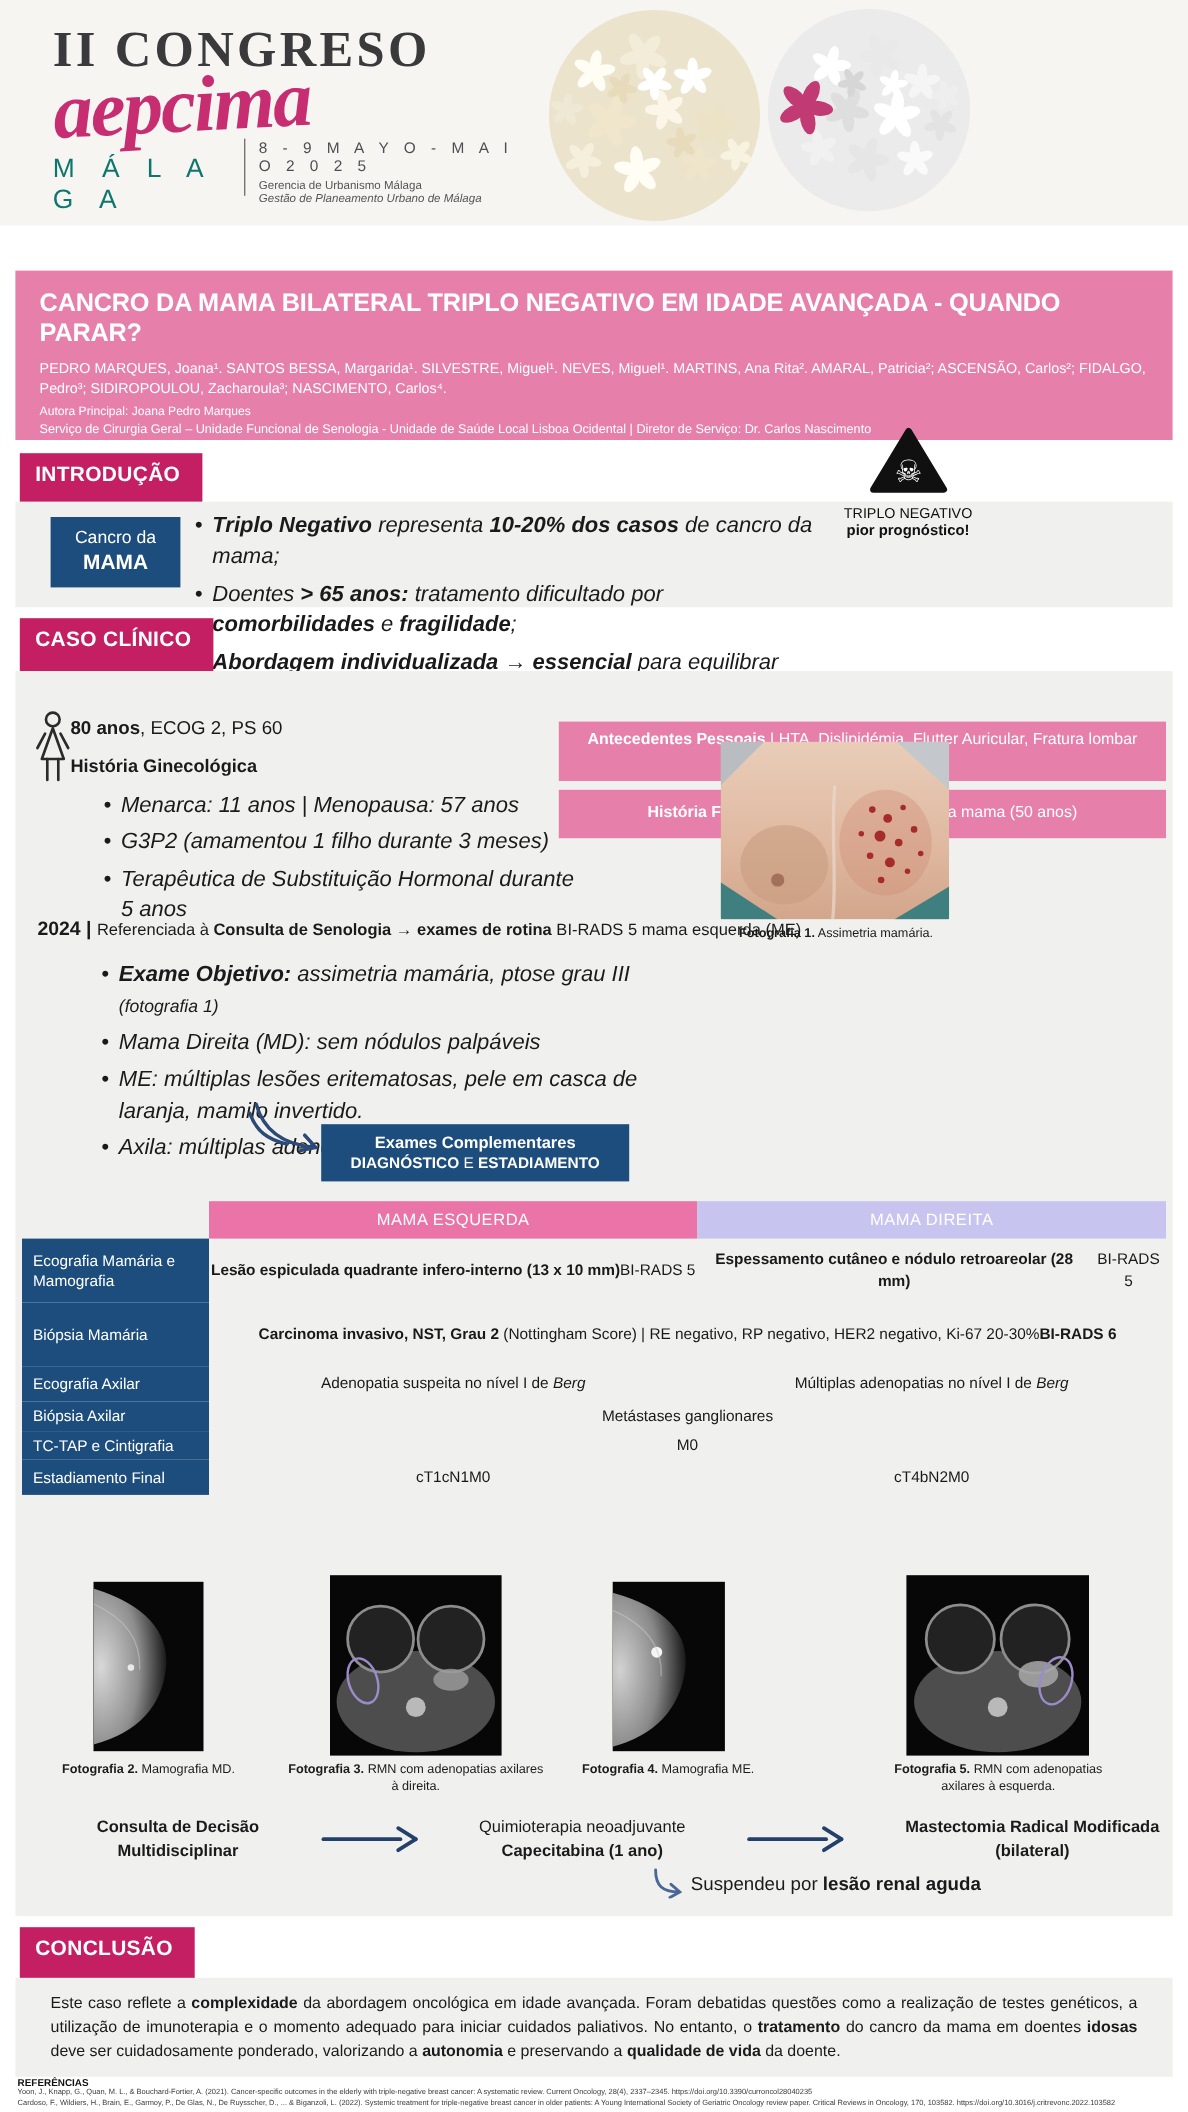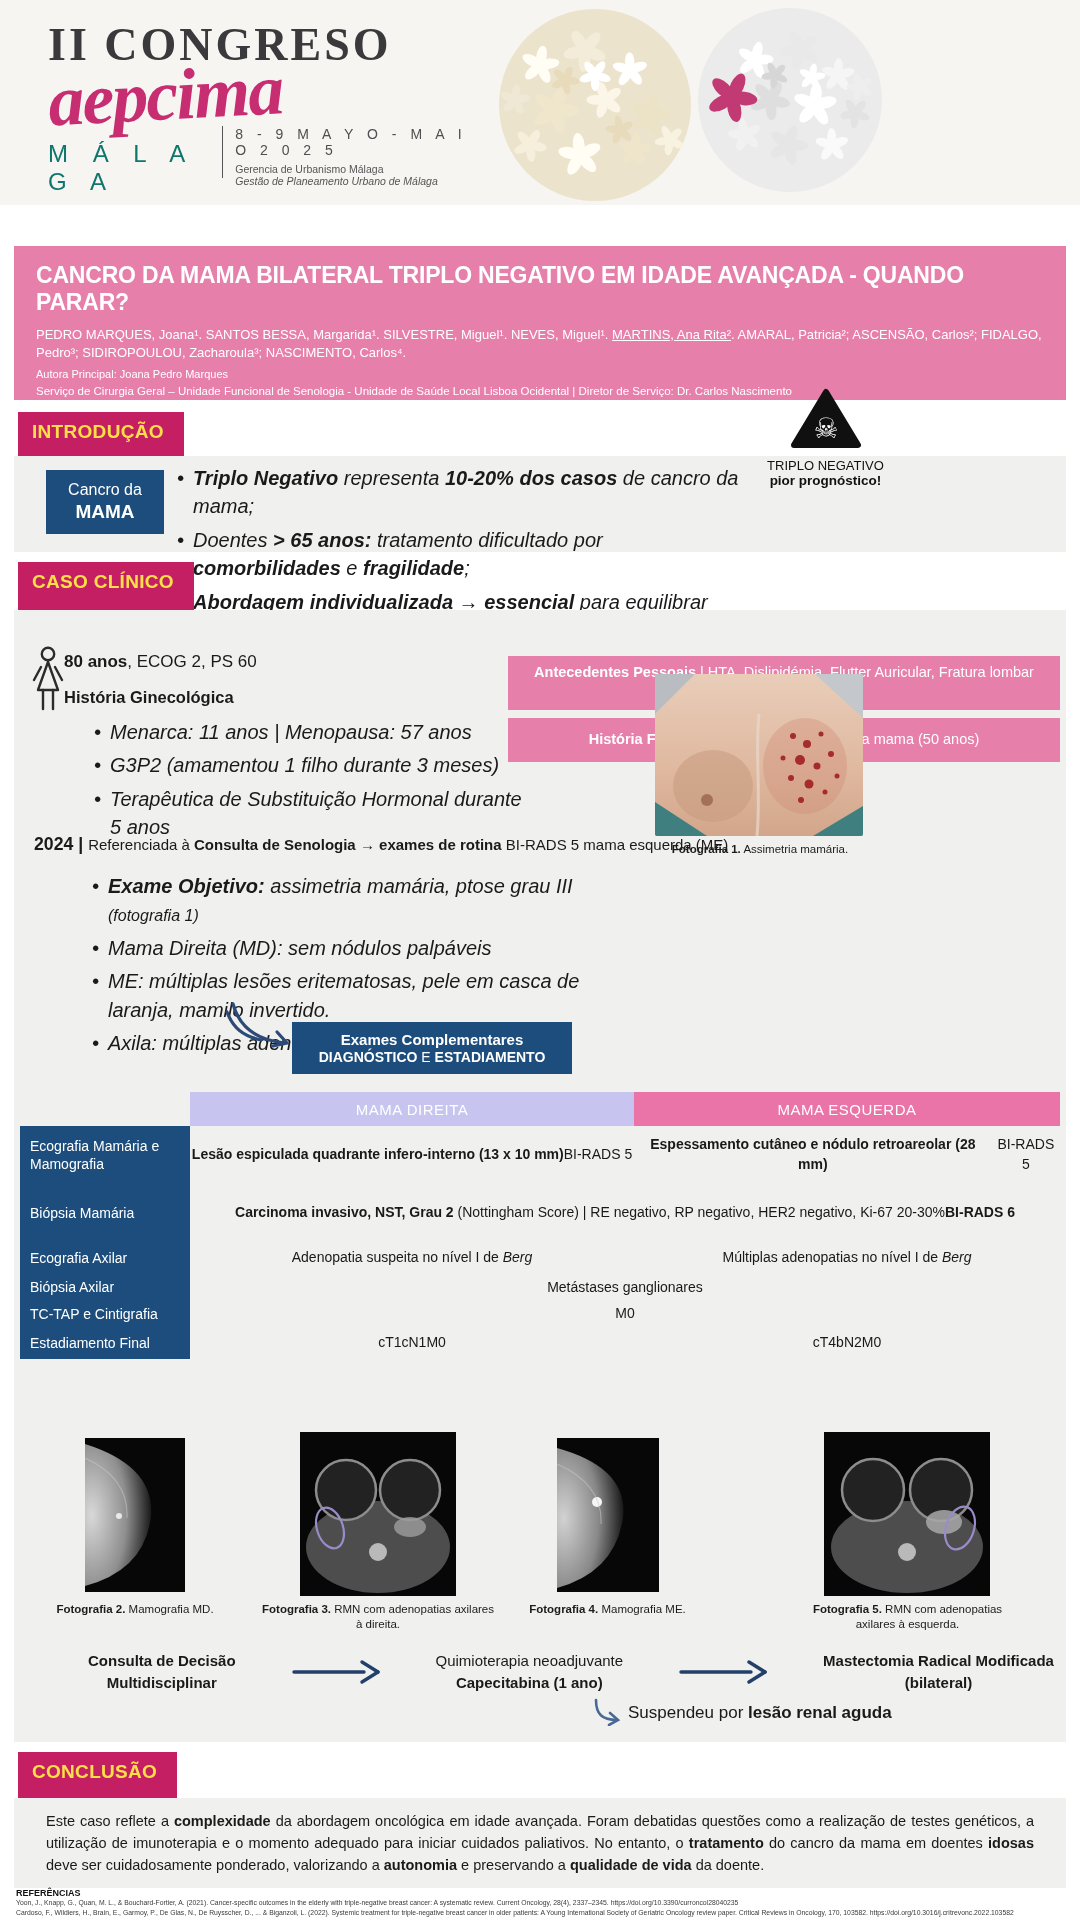--- a/index.html
+++ b/index.html
@@ -1,19 +1,19 @@
 <!DOCTYPE html>
 <html><head>
 <meta charset="utf-8">
 <style>
   html,body{margin:0;padding:0;background:#fff;}
   .poster{position:relative;width:1080px;height:1920px;background:#ffffff;
     font-family:"Liberation Sans",sans-serif;color:#1a1a1a;overflow:hidden;}
   .abs{position:absolute;}
-  .b{font-weight:700}.i{font-style:italic}.u{text-decoration:underline}
+  .b{font-weight:700}.i{font-style:italic}.u{}
   .sm{font-size:.8em}.lg{font-size:1.18em;font-weight:700}
 
   
   .top{position:absolute;left:0;top:0;width:1080px;height:205px;background:#f6f5f2;}
   .logo{position:absolute;left:48px;top:18px;width:440px;}
   .logo-l1{font-family:"Liberation Serif",serif;font-weight:700;font-size:46px;
     letter-spacing:3px;color:#3a393c;}
   .logo-script{font-family:"Liberation Serif",serif;font-style:italic;font-weight:700;
     font-size:72px;color:#c72e72;margin-top:-22px;letter-spacing:-2px;transform:rotate(-3deg);}
   .logo-bot{display:flex;align-items:flex-start;margin-top:-6px;}
@@ -25,21 +25,21 @@
 
   
   .band{position:absolute;left:14px;top:246px;width:1052px;height:154px;background:#e77fab;
     color:#fff;padding:16px 22px 8px 22px;box-sizing:border-box;}
   .band h1{margin:0;font-size:23px;font-weight:700;letter-spacing:-.2px;}
   .band .authors{margin:10px 0 0 0;font-size:13px;line-height:1.35;}
   .band .autora{margin:7px 0 0 0;font-size:11px;}
   .band .servico{margin:5px 0 0 0;font-size:11.5px;}
   .band .footnote{margin:7px 0 0 0;font-size:9px;}
 
-  .section-label{position:absolute;left:18px;background:#c51f63;color:#fde047;font-weight:700;
+  .section-label{position:absolute;left:18px;background:#c51f63;color:#ffffff;font-weight:700;
     font-size:19px;padding:9px 20px 20px 14px;letter-spacing:.3px;}
   .panel{position:absolute;left:14px;width:1052px;background:#f0f0ee;}
 
   
   .navy-box{position:absolute;left:46px;top:470px;width:118px;height:64px;background:#1c4d7c;
     color:#fff;display:flex;flex-direction:column;align-items:center;justify-content:center;}
   .navy-box .l1{font-size:16px;}
   .navy-box .l2{font-size:19px;font-weight:700;margin-top:2px;}
   ul.blts{list-style:none;margin:0;padding:0;}
   ul.blts li{position:relative;padding-left:18px;font-size:20px;line-height:1.42;margin-bottom:5px;font-style:italic;}
@@ -275,22 +275,22 @@
       <path d="M52 32 L62 43 L48 46"></path>
     </g>
   </svg>
   <div class="exames-box">
     <div class="l1">Exames Complementares</div>
     <div class="l2"><span class="b">DIAGNÓSTICO</span><span> E </span><span class="b">ESTADIAMENTO</span></div>
   </div>
 
   <div class="tbl">
     <div></div>
+    <div class="hd pinkh">MAMA ESQUERDA</div>
     <div class="hd purple">MAMA DIREITA</div>
-    <div class="hd pinkh">MAMA ESQUERDA</div>
 
     <div class="lbl">Ecografia Mamária e Mamografia</div>
     <div class="cel">
       <div><span class="b">Lesão espiculada quadrante infero-interno (13 x 10 mm)</span></div>
         <div><span>BI-RADS 5</span></div>
     </div>
     <div class="cel">
       <div><span class="b">Espessamento cutâneo e nódulo retroareolar (28 mm)</span></div>
         <div><span>BI-RADS 5</span></div>
     </div>

